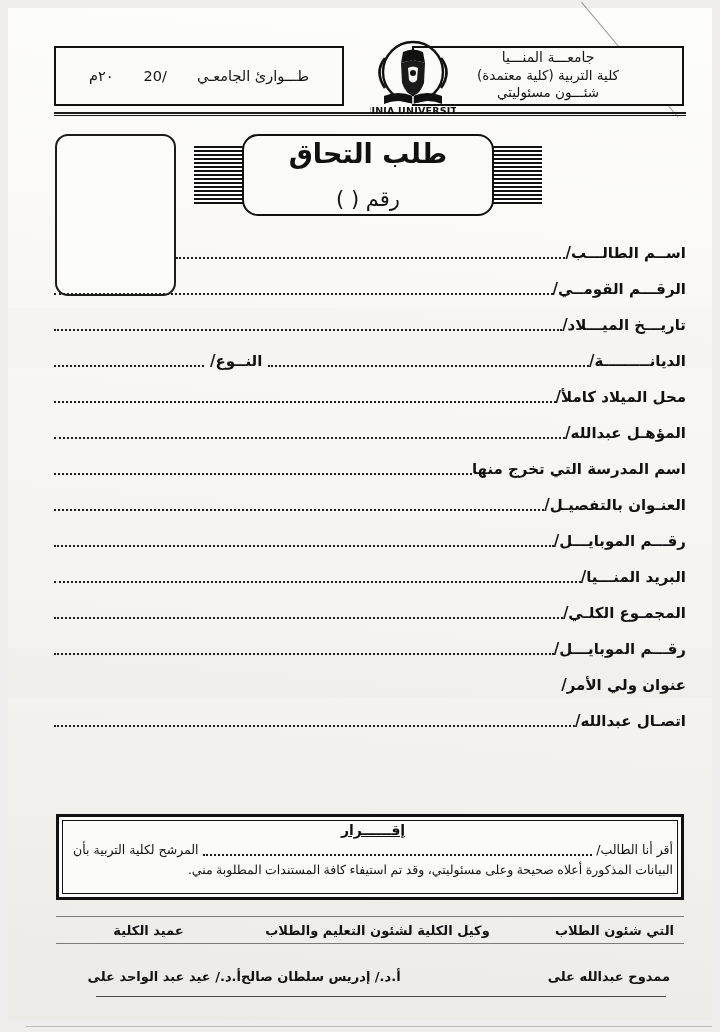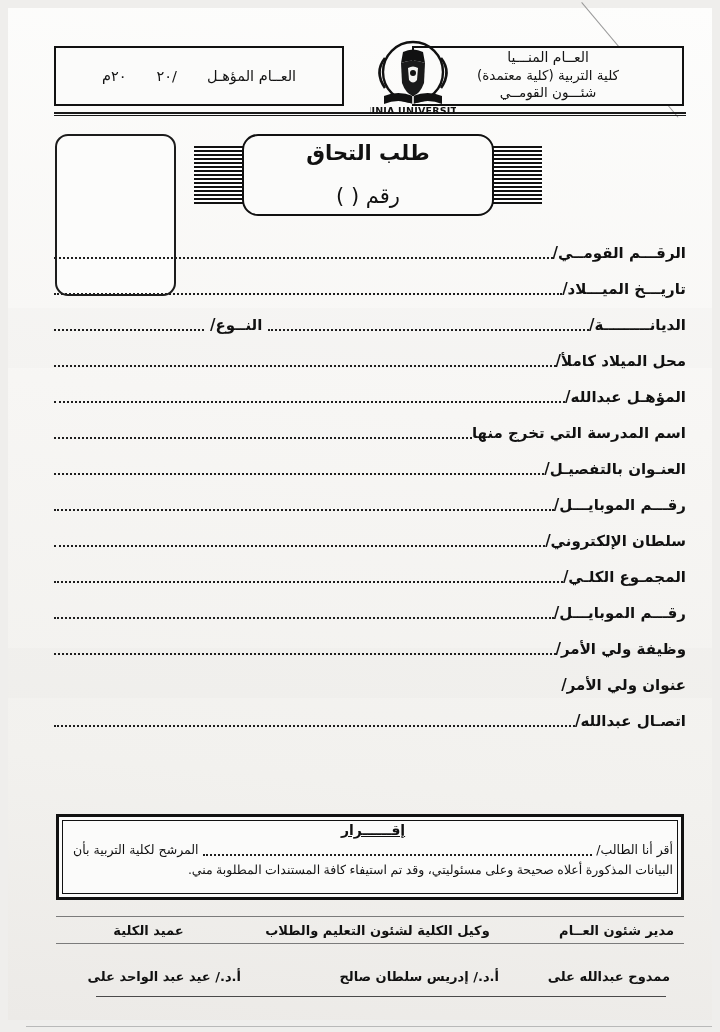--- a/index.html
+++ b/index.html
@@ -122,21 +122,21 @@
     left: 48px; right: 48px; top: 0;
     height: 82px;
     border: 2.5px solid #111;
     border-radius: 16px;
     background: #fbfbfa;
     display: flex; flex-direction: column;
     align-items: center; justify-content: center;
     z-index: 3;
   }
   #title-main {
-    font-size: 21px;
+    font-size: 27px;
     font-weight: bold;
     color: #111;
     letter-spacing: 1px;
     font-family: "DejaVu Sans", sans-serif;
     line-height: 1;
     margin-bottom: 22px;
   }
   #title-sub {
     font-size: 21px;
     font-weight: normal;
@@ -260,21 +260,21 @@
     color: #111;
     font-family: "DejaVu Sans", sans-serif;
     white-space: nowrap;
     text-align: center;
   }
   .sig-row.titles .c0 { flex: 0 0 170px; text-align: right; padding-right: 10px; }
   .sig-row.titles .c1 { flex: 1 1 auto; text-align: center; }
   .sig-row.titles .c2 { flex: 0 0 185px; text-align: center; }
   .sig-names { height: 46px; align-items: flex-end; padding-bottom: 6px; }
   .sig-names .c0 { flex: 0 0 185px; text-align: right; padding-right: 14px; }
-  .sig-names .c1 { flex: 1 1 auto; text-align: right; }
+  .sig-names .c1 { flex: 1 1 auto; text-align: left; }
   .sig-names .c2 { flex: 0 0 185px; text-align: right; }
   #sig-bottom-rule {
     position: absolute;
     left: 88px; top: 988px;
     width: 570px; height: 0;
     border-top: 1px solid #4a4a4a;
   }
   #page-edge {
     position: absolute;
     left: 18px; top: 1018px;
@@ -288,28 +288,28 @@
 <div id="page">
   <div id="sheet">
 
     <div class="scanband" style="top:300px;height:60px;"></div>
     <div class="scanband" style="top:640px;height:50px;"></div>
 
     <div id="fold"></div>
 
     <div id="header-row">
       <div class="hdr-box" id="univ-box">
-        <div class="univ-line" id="univ-l1">العــام المنـــيا</div>
+        <div class="univ-line" id="univ-l1">جامعـــة المنـــيا</div>
         <div class="univ-line" id="univ-l2">كلية التربية (كلية معتمدة)</div>
-        <div class="univ-line" id="univ-l3">شئـــون القومــي</div>
+        <div class="univ-line" id="univ-l3">شئـــون مسئوليتي</div>
       </div>
       <div class="hdr-box" id="year-box">
         <div id="year-inner">
-          <span>العــام المؤهـل</span>
-          <span>/٢٠</span>
+          <span>طـــوارئ الجامعـي</span>
+          <span>/20</span>
           <span>٢٠م</span>
         </div>
       </div>
     </div>
 
     <div id="logo">
       <svg width="86" height="78" viewBox="0 0 86 78">
         <ellipse cx="43" cy="34" rx="30" ry="30" fill="none" stroke="#111" stroke-width="2.4"></ellipse>
         <path d="M15 20 Q4 34 15 50" fill="none" stroke="#111" stroke-width="2.6"></path>
         <path d="M71 20 Q82 34 71 50" fill="none" stroke="#111" stroke-width="2.6"></path>
@@ -331,20 +331,24 @@
       <div id="title-box">
         <div id="title-main">طلب التحاق</div>
         <div id="title-sub">رقم (        )</div>
       </div>
     </div>
 
     <div id="photo-box"></div>
 
     <div id="fields">
 
+      <div class="field-row">
+        <span class="f-label">اســم الطالـــب/</span>
+        <span class="f-dots indent-photo"></span>
+      </div>
 
       <div class="field-row">
         <span class="f-label">الرقـــم القومــي/</span>
         <span class="f-dots"></span>
       </div>
 
       <div class="field-row">
         <span class="f-label">تاريـــخ الميـــلاد/</span>
         <span class="f-dots"></span>
       </div>
@@ -375,39 +379,35 @@
         <span class="f-label">العنـوان بالتفصيـل/</span>
         <span class="f-dots"></span>
       </div>
 
       <div class="field-row">
         <span class="f-label">رقـــم الموبايـــل/</span>
         <span class="f-dots"></span>
       </div>
 
       <div class="field-row">
-        <span class="f-label">سلطان الإلكتروني/</span>
+        <span class="f-label">البريد المنـــيا/</span>
         <span class="f-dots"></span>
       </div>
 
       <div class="field-row">
         <span class="f-label">المجمـوع الكلـي/</span>
         <span class="f-dots"></span>
       </div>
 
 
       <div class="field-row">
         <span class="f-label">رقـــم الموبايـــل/</span>
         <span class="f-dots"></span>
       </div>
 
-      <div class="field-row">
-        <span class="f-label">وظيفة ولي الأمر/</span>
-        <span class="f-dots"></span>
-      </div>
 
       <div class="field-row">
         <span class="f-label">عنوان ولي الأمر/</span>
         <span class="f-dots none"></span>
       </div>
 
       <div class="field-row">
         <span class="f-label">اتصـال عبدالله/</span>
         <span class="f-dots"></span>
       </div>
@@ -420,21 +420,21 @@
         <span>أقر أنا الطالب/</span>
         <span class="dd"></span>
         <span>المرشح لكلية التربية بأن</span>
       </div>
       <div id="decl-l2">البيانات المذكورة أعلاه صحيحة وعلى مسئوليتي، وقد تم استيفاء كافة المستندات المطلوبة مني.</div>
     </div>
 
     <div id="sig">
       <div class="sig-rule thin"></div>
       <div class="sig-row titles">
-        <span class="sig-cell c0">مدير شئون العــام</span>
+        <span class="sig-cell c0">التي شئون الطلاب</span>
         <span class="sig-cell c1">وكيل الكلية لشئون التعليم والطلاب</span>
         <span class="sig-cell c2">عميد الكلية</span>
       </div>
       <div class="sig-rule thin"></div>
       <div class="sig-row sig-names">
         <span class="sig-cell c0">ممدوح عبدالله على</span>
         <span class="sig-cell c1">أ.د./ إدريس سلطان صالح</span>
         <span class="sig-cell c2">أ.د./ عيد عبد الواحد على</span>
       </div>
     </div>

